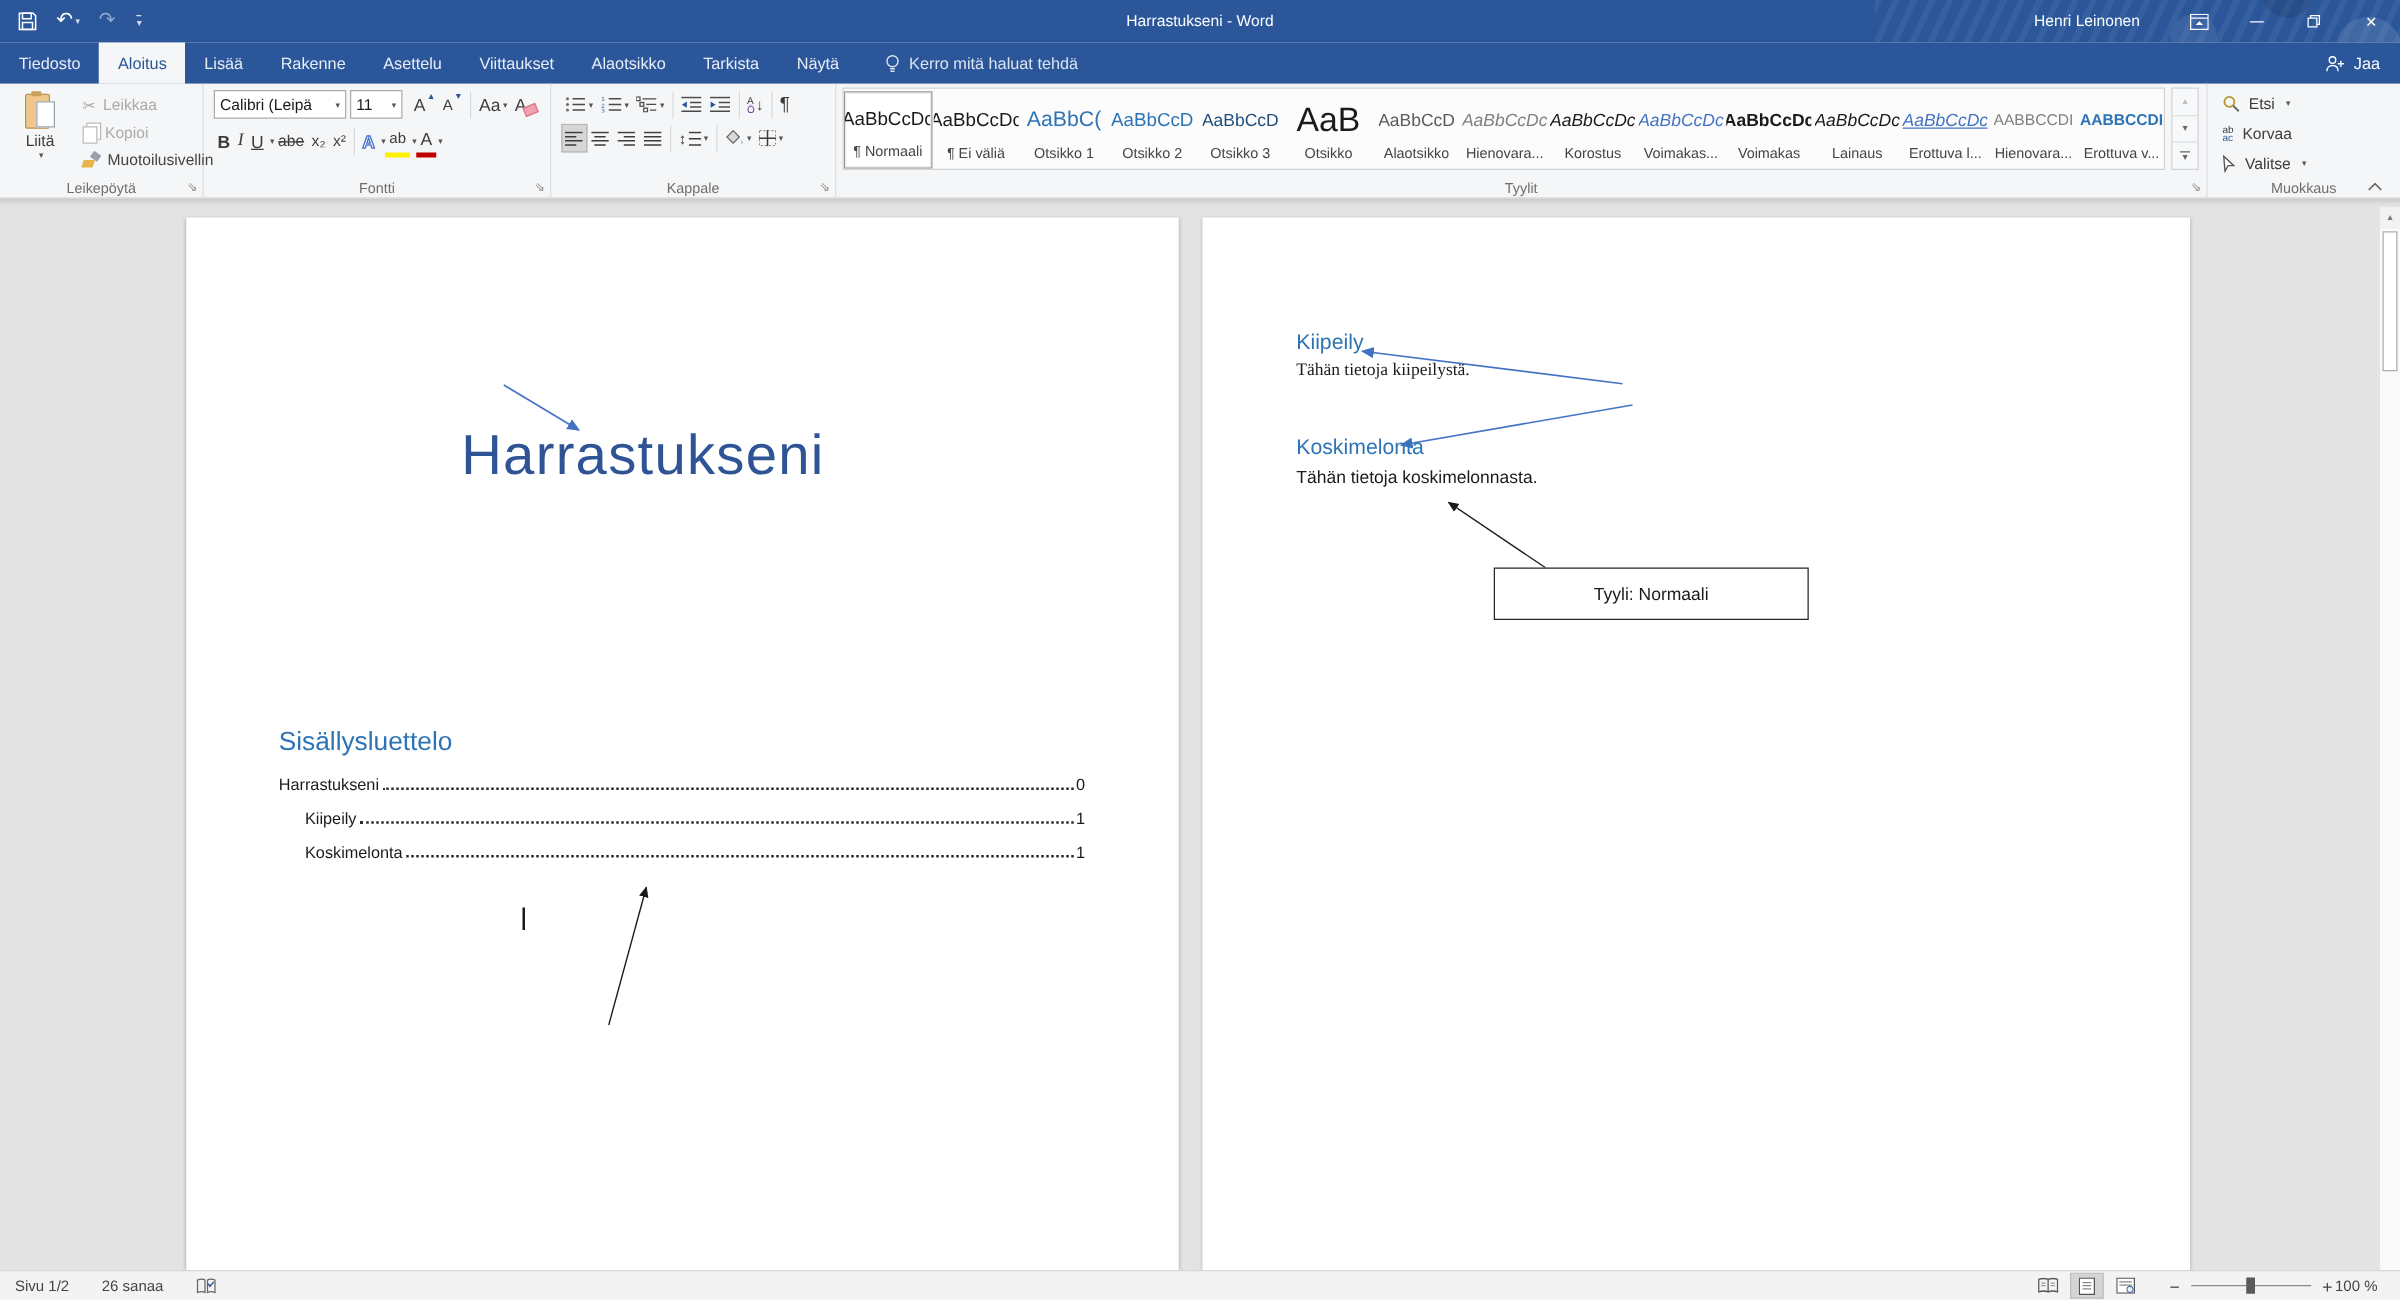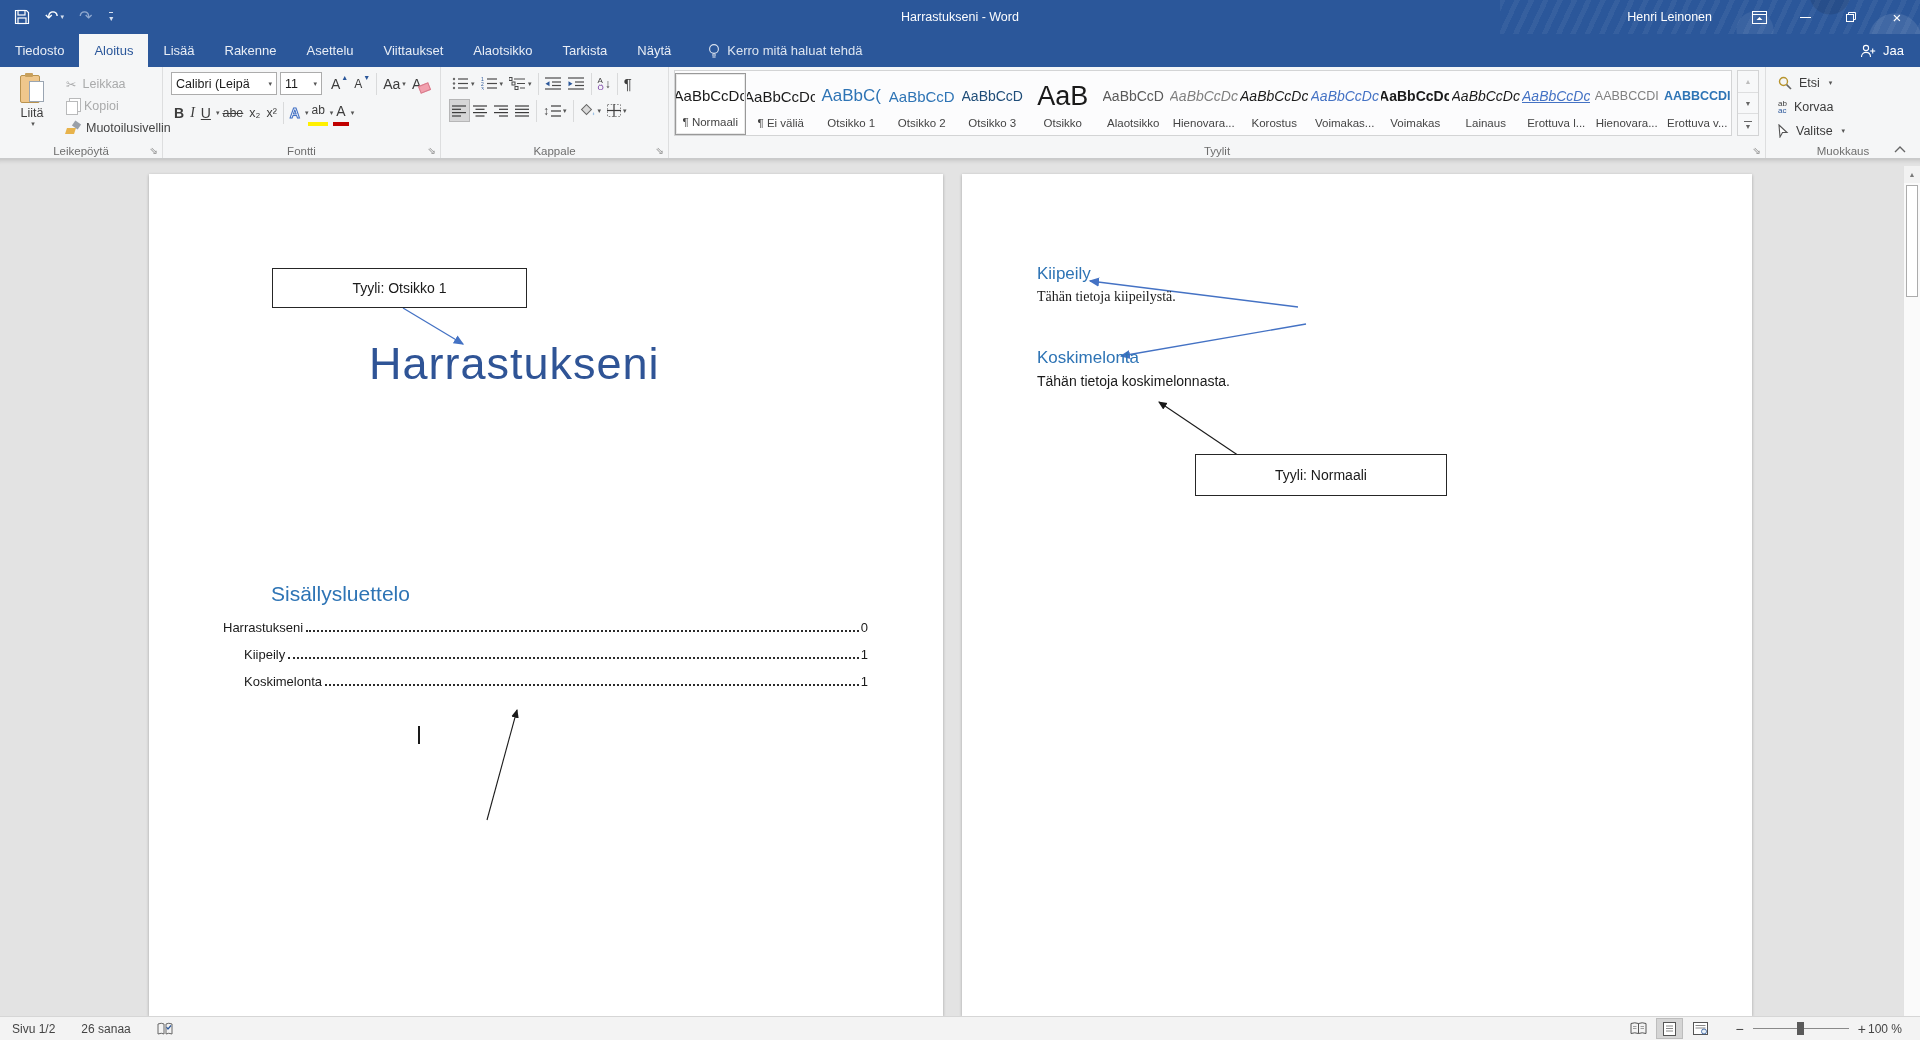--- a/index.html
+++ b/index.html
@@ -566,25 +566,22 @@
           <marker id="mb1" markerWidth="9" markerHeight="8" refX="7" refY="3.5" orient="auto">
               <path d="M0,0 L8,3.5 L0,7 z" fill="#4472C4"></path>
             </marker>
           <marker id="mk1" markerWidth="9" markerHeight="8" refX="7" refY="3.5" orient="auto">
               <path d="M0,0 L8,3.5 L0,7 z" fill="#1a1a1a"></path>
             </marker>
         </defs>
         <line x1="254" y1="134" x2="314" y2="170" stroke="#4472C4" stroke-width="1.3" marker-end="url(#mb1)"></line>
         <line x1="338" y1="646" x2="368" y2="536" stroke="#1a1a1a" stroke-width="1.1" marker-end="url(#mk1)"></line>
       </svg>
-      <div class="callout" style="left:123px;top:94px;width:255px;height:40px;">
-          <span>Tyyli: Otsikko 1</span>
-        </div>
       <div class="doc-title" style="left:220px;top:164px;">Harrastukseni</div>
-      <div class="toc-heading" style="left:74px;top:408px;margin-left:48px;">Sisällysluettelo</div>
+      <div class="toc-heading" style="left:74px;top:408px;">Sisällysluettelo</div>
       <div class="toc-row" style="left:74px;top:443px;width:645px;">
         <span>Harrastukseni</span>
         <span class="leader"></span>
         <span>0</span>
       </div>
       <div class="toc-row" style="left:74px;top:470px;width:645px;padding-left:21px;">
         <span>Kiipeily</span>
         <span class="leader"></span>
         <span>1</span>
       </div>

